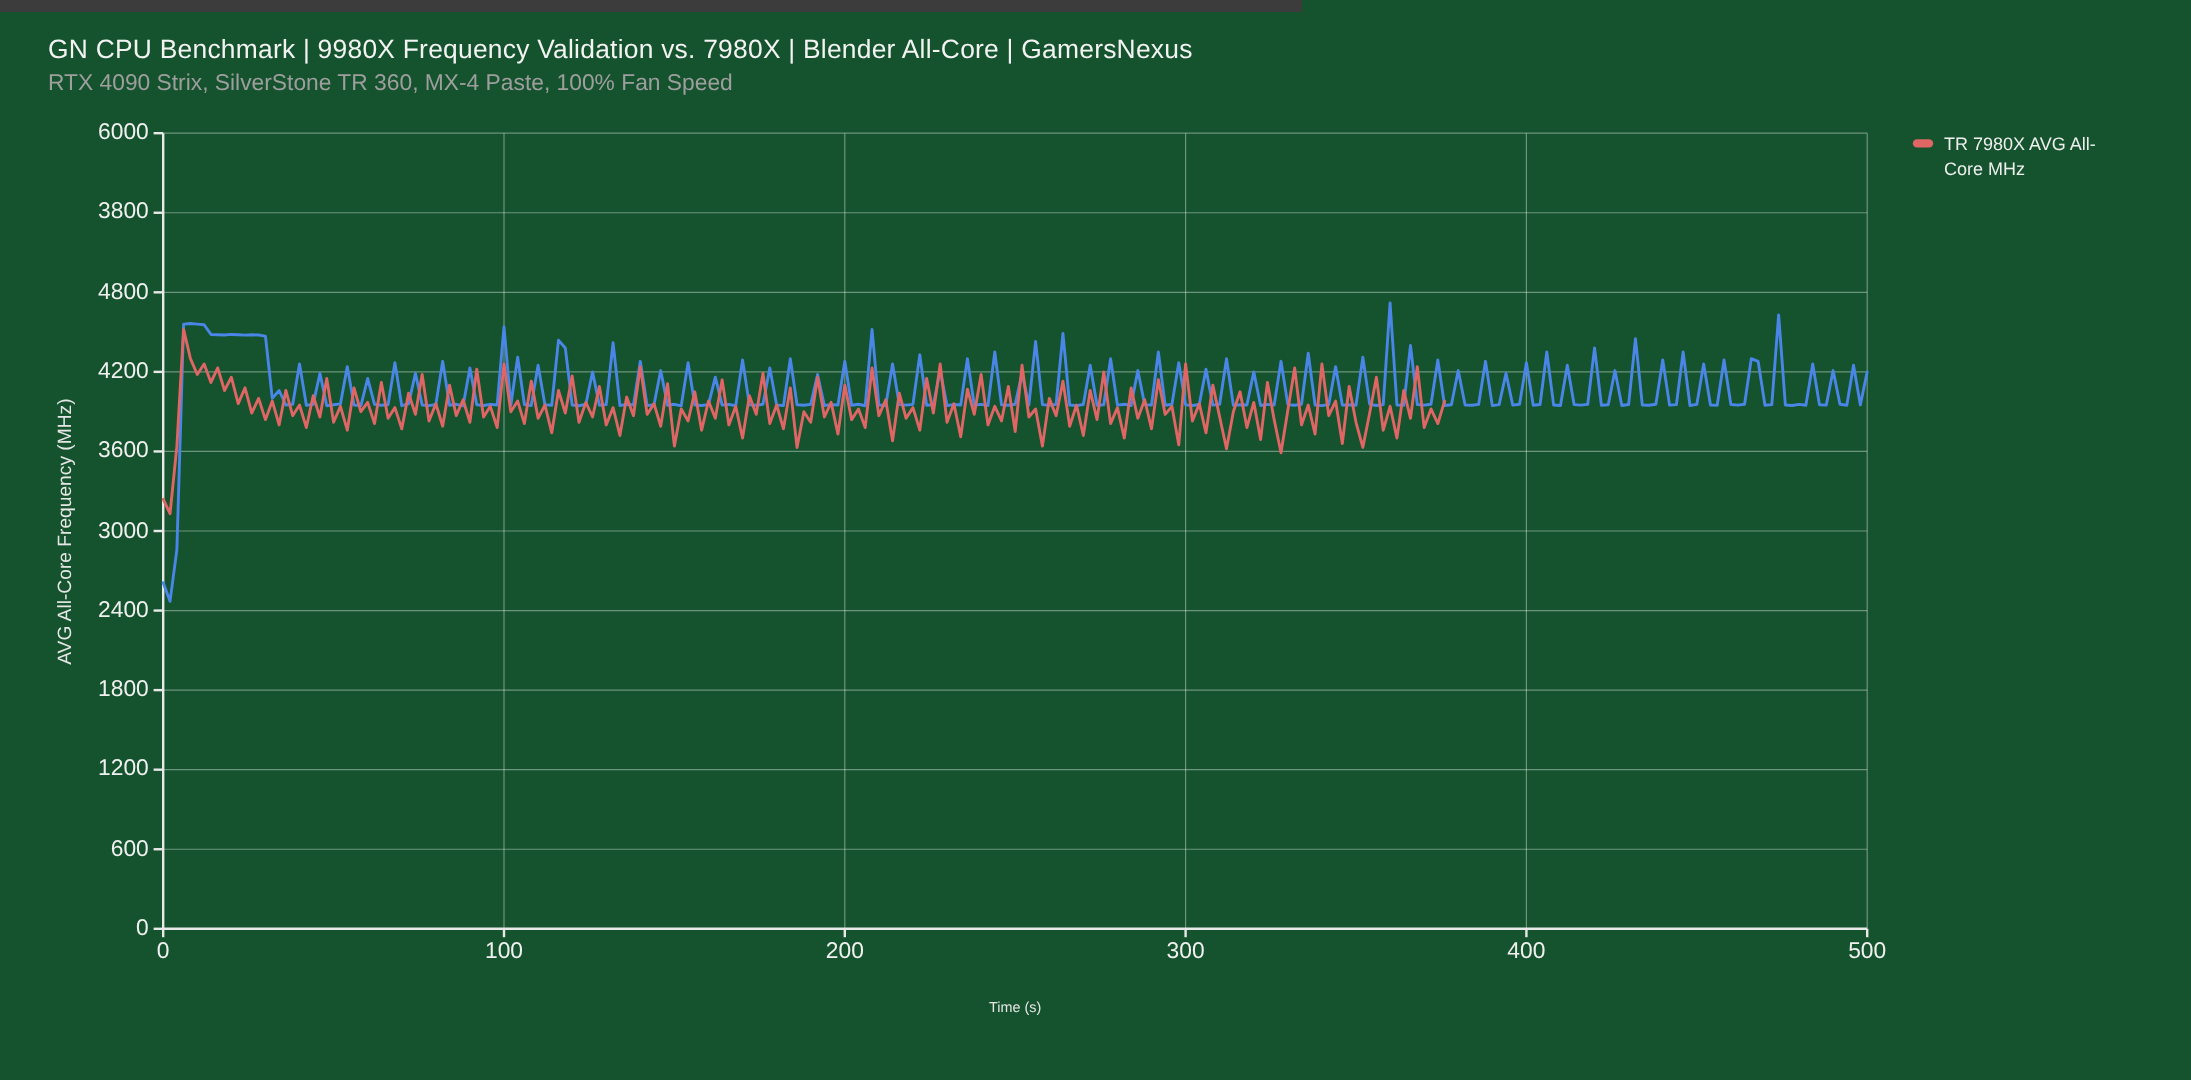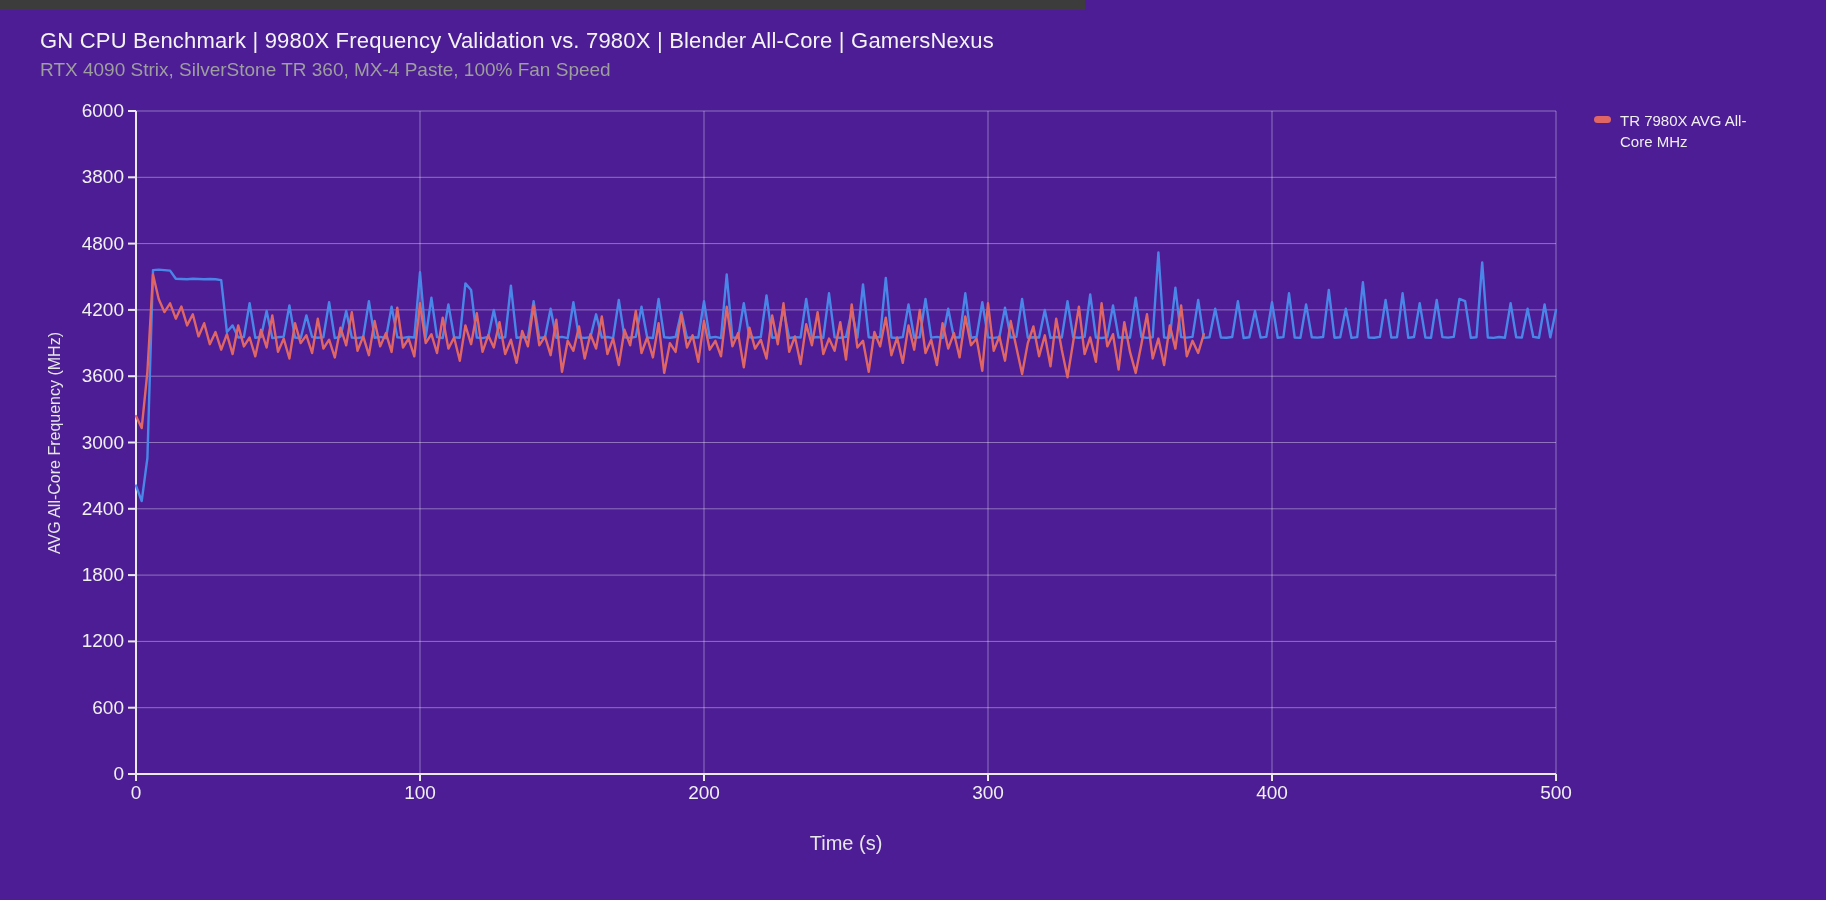--- a/index.html
+++ b/index.html
@@ -1,25 +1,25 @@
 <!DOCTYPE html>
 <html><head>
 <meta charset="utf-8">
 <style>
   html,body{margin:0;padding:0;background:#464646;}
-  .canvas{position:relative;width:1826px;height:900px;background:#4c1d95;overflow:hidden;
+  .canvas{position:relative;width:1826px;height:900px;background:#14532d;overflow:hidden;
           font-family:"Liberation Sans","DejaVu Sans",sans-serif;}
   .top-strip{position:absolute;left:0;top:0;width:1085px;height:10px;background:#3c3c3c;}
   .title{position:absolute;left:40px;top:28px;font-size:22px;color:#f3f3f3;letter-spacing:.2px;white-space:nowrap;}
   .subtitle{position:absolute;left:40px;top:59px;font-size:19px;color:#9e9e9e;white-space:nowrap;}
   #plot-svg{position:absolute;left:0;top:0;}
   .y-axis-title{position:absolute;left:55px;top:443px;transform:translate(-50%,-50%) rotate(-90deg);
                 font-size:16px;color:#e6e6e6;white-space:nowrap;}
   .x-axis-title{position:absolute;left:846px;top:832px;transform:translateX(-50%);
-                font-size:20px;color:#e6e6e6;white-space:nowrap;}
+                font-size:12px;color:#e6e6e6;white-space:nowrap;}
   .ytick{position:absolute;width:86px;text-align:right;font-size:19px;color:#f0f0f0;}
   .xtick{position:absolute;width:80px;text-align:center;font-size:19px;color:#f0f0f0;}
   .legend{position:absolute;left:1594px;top:110px;width:160px;}
   .legend-item{display:flex;align-items:flex-start;margin-bottom:17px;}
   .legend-swatch{flex:0 0 17px;width:17px;height:7px;border-radius:4px;margin-top:6px;}
   .legend-label{margin-left:9px;width:142px;font-size:15px;line-height:1.4;color:#efefef;}
 </style>
 </head>
 <body>
 

